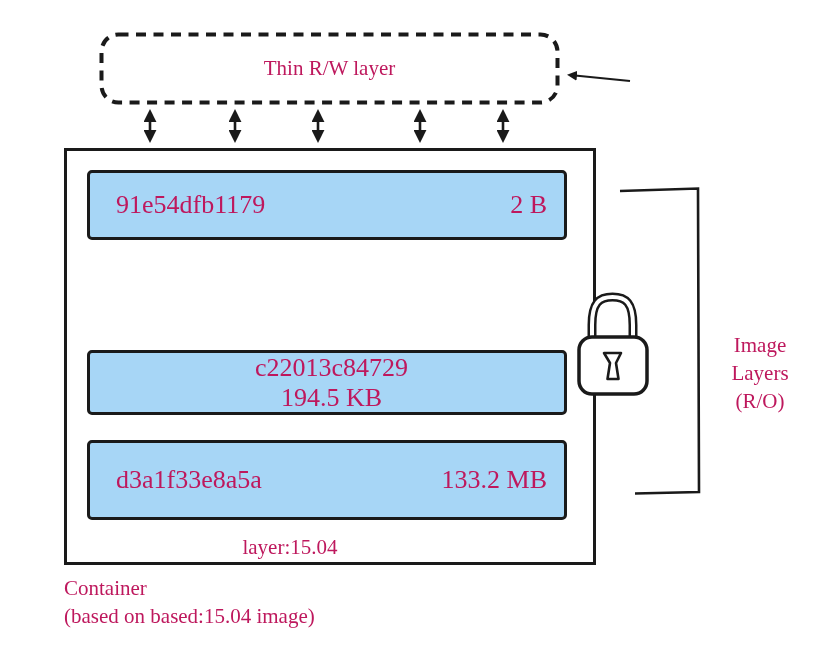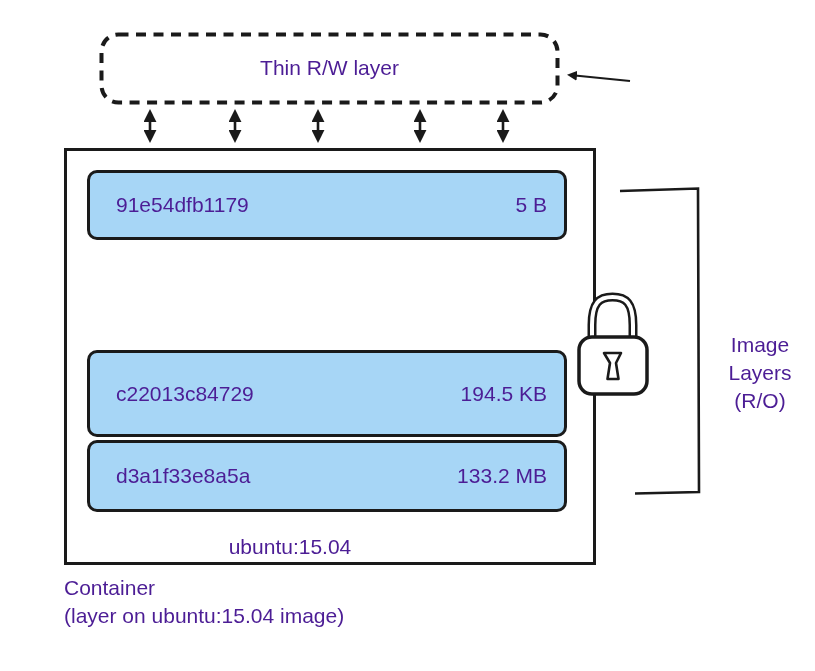--- a/index.html
+++ b/index.html
@@ -1,44 +1,44 @@
 <!DOCTYPE html>
 <html style="--layer-fill: #a7d6f6; --ink: #1a1a1a; --background: #ffffff;"><head>
 <meta charset="utf-8">
 <style>
   html,body { margin:0; padding:0; background:#ffffff; }
   .stage {
     position:relative; width:815px; height:671px; background:var(--background,#ffffff);
-    font-family:Liberation Sans, sans-serif; color:#4c1d95; overflow:hidden;
+    font-family:Liberation Serif, serif; color:#be185d; overflow:hidden;
     -webkit-font-smoothing:antialiased;
   }
   svg.draw { position:absolute; left:0; top:0; width:815px; height:671px; }
   .ink   { stroke:var(--ink,#1a1a1a); fill:none; }
   .ink-fill { fill:var(--ink,#1a1a1a); }
   .paper { fill:#ffffff; }
 
   .label { position:absolute; font-size:21px; line-height:1.25; white-space:nowrap; }
 
   .thin-rw-label {
     left:101px; top:34px; width:457px; height:69px;
     display:flex; align-items:center; justify-content:center;
   }
   .container-layer-label { left:632px; top:66px; }
 
   .layer-row {
     position:absolute; left:87px; width:480px; box-sizing:border-box;
     background:var(--layer-fill,#a7d6f6);
-    border:3px solid var(--ink,#1a1a1a); border-radius:10px;
+    border:3px solid var(--ink,#1a1a1a); border-radius:5px;
     display:flex; align-items:center; justify-content:space-between;
-    padding:0 17px 0 26px; font-size:21px;
+    padding:0 17px 0 26px; font-size:26px;
   }
   .row-1 { top:170px; height:70px; }
   .row-2 { top:258px; height:74px; }
-  .row-3 { top:350px; height:87px; }
-  .row-4 { top:440px; height:72px; }
+  .row-3 { top:350px; height:65px;flex-direction:column; }
+  .row-4 { top:440px; height:80px; }
 
   .ubuntu-tag { left:120px; top:534px; width:340px; text-align:center; }
 
   .image-layers-label {
     left:701px; top:331px; width:118px; text-align:center;
     white-space:pre-line; line-height:28px;
   }
 
   .caption { left:64px; top:574px; width:532px; text-align:left; line-height:28px; white-space:nowrap; }
   .caption div { white-space:nowrap; }
@@ -77,35 +77,35 @@
       <rect x="579" y="337" width="68" height="57" rx="13" class="ink paper" stroke-width="3.5"></rect>
       <path d="M 604,353 L 621,353 L 616,363 L 618.5,379 L 607.5,379 L 610,363 Z" class="ink paper" stroke-width="2.6" stroke-linejoin="round"></path>
     </g>
   </svg>
 
   <div class="label thin-rw-label">Thin R/W layer</div>
 
 
   <div class="layer-row row-1">
     <span>91e54dfb1179</span>
-    <span>5 B</span>
+    <span>2 B</span>
   </div>
   <div class="layer-row row-3">
     <span>c22013c84729</span>
     <span>194.5 KB</span>
   </div>
   <div class="layer-row row-4">
     <span>d3a1f33e8a5a</span>
     <span>133.2 MB</span>
   </div>
 
-  <div class="label ubuntu-tag">ubuntu:15.04</div>
+  <div class="label ubuntu-tag">layer:15.04</div>
 
   <div class="label image-layers-label">Image
 Layers
 (R/O)</div>
 
   <div class="label caption">
     <div>Container</div>
-    <div>(layer on ubuntu:15.04 image)</div>
+    <div>(based on based:15.04 image)</div>
   </div>
 
 </div>
 
 </body></html>

